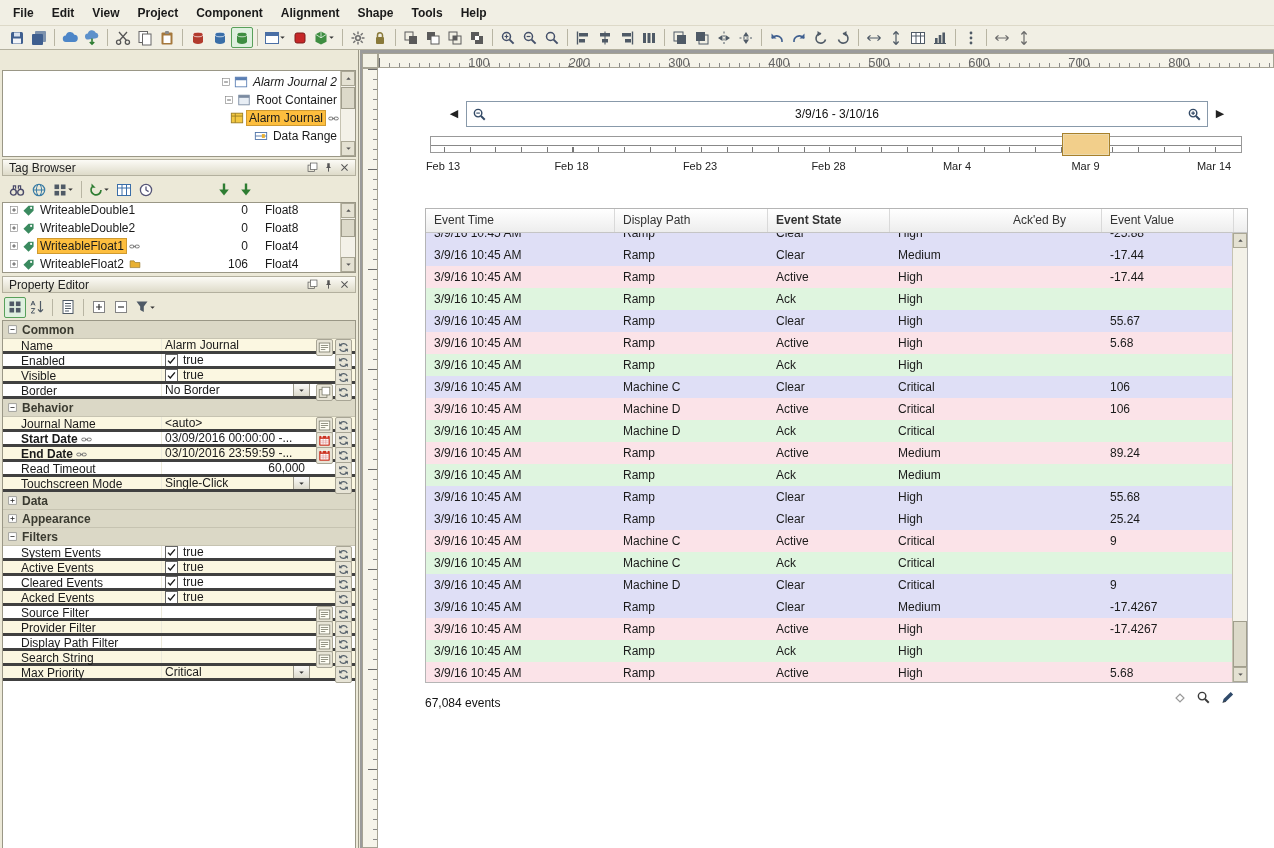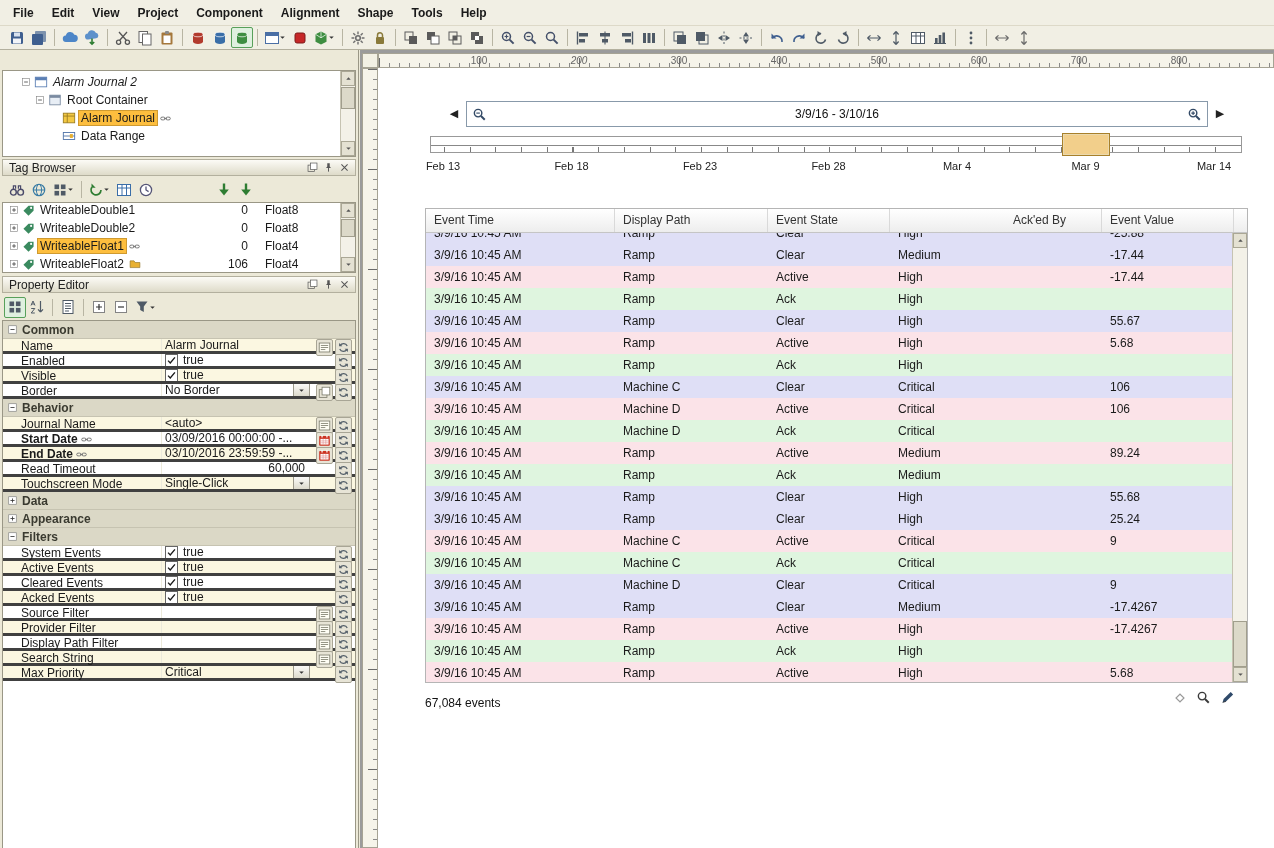--- a/index.html
+++ b/index.html
@@ -19,21 +19,21 @@
 .tb-gap{width:56px;flex:none;}
 
 
 #leftcol{position:absolute;left:0;top:50px;width:359px;bottom:0;background:#ece9d8;border-right:1px solid #9a9786;}
 .panel-header{position:absolute;left:2px;right:2px;height:17px;display:flex;align-items:center;padding:0 3px 0 6px;background:linear-gradient(#fcfbf6,#dedbc9);border:1px solid #b3b09e;font-size:12px;color:#222;}
 .panel-title{flex:1;}
 .win-btn{width:16px;height:14px;display:flex;align-items:center;justify-content:center;}
 #pb-header{top:3px;}
 #pb-body{position:absolute;left:2px;right:2px;top:20px;height:87px;background:#fff;border:1px solid #9a9786;overflow:hidden;}
 #pb-tree{position:absolute;left:0;top:2px;right:16px;}
-.tree-row{height:18px;display:flex;align-items:center;white-space:nowrap;gap:3px;}
+.tree-row{height:18px;display:flex;align-items:center;white-space:nowrap;gap:3px;justify-content:flex-end;}
 .exp{display:flex;flex:none;}
 .exp-sp{width:10px;flex:none;}
 .node-icon{display:flex;flex:none;}
 .node-label{padding:0 2px;}
 .node-label.it{font-style:italic;}
 .node-label.hl{background:#fdbe3e;outline:1px solid #cf9a30;}
 .linkic{display:flex;flex:none;}
 #tb-header{top:109px;}
 #tb-toolbar{position:absolute;left:2px;right:2px;top:127px;height:25px;display:flex;align-items:center;padding:0 4px;}
 #tb-body{position:absolute;left:2px;right:2px;top:152px;height:71px;background:#fff;border:1px solid #9a9786;overflow:hidden;}
@@ -62,21 +62,21 @@
 .sb-up{top:0;}
 .sb-down{bottom:0;}
 .sb-thumb{position:absolute;left:0;width:14px;background:#dcd9c9;border:1px solid #a19e8d;}
 
 
 #canvas{position:absolute;left:360px;top:50px;right:0;bottom:0;background:#9b9b9b;}
 #ruler-corner{position:absolute;left:2px;top:3px;width:16px;height:15px;background:#f2f0e4;border:1px solid #a6a394;}
 #ruler-h{position:absolute;left:18px;top:3px;right:0;height:15px;background:#f6f4ea;border:1px solid #a6a394;overflow:hidden;}
 #ruler-h .ticks-minor{position:absolute;left:0;right:0;bottom:0;height:4px;background:repeating-linear-gradient(90deg,#8a8a8a 0 1px,transparent 1px 10px);}
 #ruler-h .ticks-major{position:absolute;left:0;right:0;bottom:0;height:9px;background:repeating-linear-gradient(90deg,#6a6a6a 0 1px,transparent 1px 100px);}
-.rnum{position:absolute;top:1px;transform:translateX(-50%);font-size:10px;color:#666;}
+.rnum{position:absolute;top:1px;transform:translateX(-50%);font-size:13px;color:#666;}
 #ruler-v{position:absolute;left:2px;top:18px;width:16px;bottom:0;background:#f6f4ea;border:1px solid #a6a394;overflow:hidden;}
 #ruler-v .ticks-minor{position:absolute;top:0;bottom:0;right:0;width:4px;background:repeating-linear-gradient(180deg,#8a8a8a 0 1px,transparent 1px 10px);}
 #ruler-v .ticks-major{position:absolute;top:0;bottom:0;right:0;width:9px;background:repeating-linear-gradient(180deg,#6a6a6a 0 1px,transparent 1px 100px);}
 #page{position:absolute;left:18px;top:18px;right:0;bottom:0;background:#fff;overflow:hidden;}
 
 
 #datebar-box{position:absolute;left:88px;top:33px;width:742px;height:26px;background:#fff;border:1px solid #8899aa;display:flex;align-items:center;justify-content:space-between;padding:0 5px;}
 .dr-text{position:absolute;left:0;right:0;text-align:center;font-size:12px;color:#111;}
 .dr-mag{display:flex;z-index:1;}
 .dr-arrow{position:absolute;top:36px;width:16px;height:18px;font-size:11px;color:#222;display:flex;align-items:center;justify-content:center;}
@@ -1441,21 +1441,21 @@
           <span class="tl-label" style="left: 398.5px;">Feb 28</span>
           <span class="tl-label" style="left: 527px;">Mar 4</span>
           <span class="tl-label" style="left: 655.5px;">Mar 9</span>
           <span class="tl-label" style="left: 784px;">Mar 14</span>
         </div>
 
       <div id="aj-table">
         <div id="aj-header">
             <div class="th" style="width: 189px;">Event Time</div>
             <div class="th" style="width: 153px;">Display Path</div>
-            <div class="th" style="width: 122px;">Event State</div>
+            <div class="th" style="width: 122px; font-weight: bold;">Event State</div>
             <div class="th" style="width: 115px; margin-top: 40px;">Priority</div>
             <div class="th" style="width: 97px;">Ack'ed By</div>
             <div class="th" style="width: 132px;">Event Value</div>
             <div class="th th-fill" style="width: 15px;"></div>
           </div>
         <div id="aj-body">
             <div class="partial-row">
               <div class="trow" style="background: rgb(223, 223, 246);">
                 <div class="td" style="width: 189px;">3/9/16 10:45 AM</div>
                 <div class="td" style="width: 153px;">Ramp</div>

